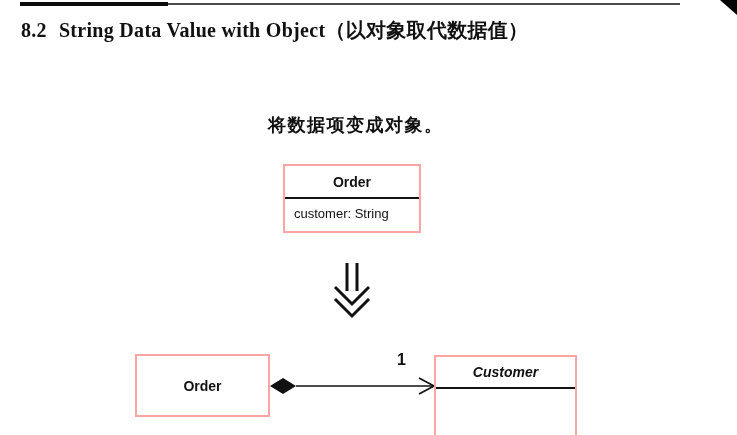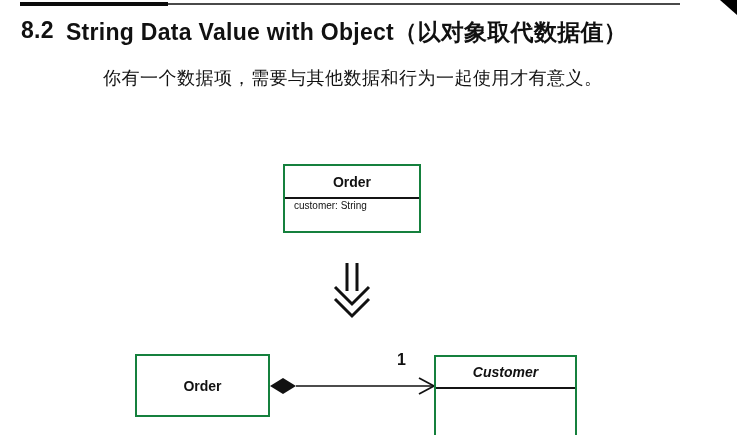--- a/index.html
+++ b/index.html
@@ -37,25 +37,26 @@
     width: 0; height: 0;
     border-top: 15px solid #000000;
     border-left: 17px solid transparent;
   }
 
   
   .title-row {
     position: absolute;
     left: 21px; top: 17px;
     display: flex;
-    align-items: flex-start;
+    align-items: center;
     font-weight: bold;
-    font-size: 23px;
+    font-size: 20px;
     letter-spacing: 0.3px;
     white-space: nowrap;
+    font-family: Liberation Serif, serif;
   }
   .section-number { margin-right: 12px; }
 
   
   .intro-line {
     position: absolute;
     left: 103px; top: 66px;
     font-family: "Liberation Serif", "DejaVu Serif", serif;
     font-size: 18px;
     letter-spacing: 0.5px;
@@ -66,36 +67,36 @@
     left: 268px; top: 113px;
     font-size: 18px;
     font-weight: bold;
     letter-spacing: 1.5px;
     white-space: nowrap;
   }
 
   
   .uml-box {
     position: absolute;
-    border: 2px solid #15803d;
+    border: 2px solid #fca5a5;
     background: #ffffff;
     box-sizing: border-box;
   }
   .uml-box .uml-name {
     display: flex;
     align-items: center;
     justify-content: center;
     font-weight: bold;
     font-size: 14px;
     border-bottom: 2px solid #141414;
     box-sizing: border-box;
   }
   .uml-box .uml-attr {
-    font-size: 10px;
-    padding: 1px 0 0 9px;
+    font-size: 13px;
+    padding: 7px 0 0 9px;
     white-space: nowrap;
   }
   .box-before { left: 283px; top: 164px; width: 138px; height: 69px; }
   .box-before .uml-name { height: 33px; }
 
   .box-order-after {
     left: 135px; top: 354px; width: 135px; height: 63px;
     display: flex; align-items: center; justify-content: center;
     font-weight: bold; font-size: 14px;
   }
@@ -125,22 +126,22 @@
 
   <div class="rule-dark"></div>
   <div class="rule-light"></div>
   <div class="corner-mark"></div>
 
   <div class="title-row">
     <span class="section-number">8.2</span>
     <span class="section-title">String Data Value with Object（以对象取代数据值）</span>
   </div>
 
-  <div class="intro-line">你有一个数据项，需要与其他数据和行为一起使用才有意义。</div>
 
+  <div class="directive-line">将数据项变成对象。</div>
 
   <div class="uml-box box-before">
     <div class="uml-name">Order</div>
     <div class="uml-attr">customer: String</div>
   </div>
 
   <svg class="transform-arrow" width="46" height="64" viewBox="0 0 46 64">
     <g stroke="#111111" stroke-width="3" fill="none">
       <line x1="18" y1="5" x2="18" y2="33"></line>
       <line x1="28" y1="5" x2="28" y2="33"></line>

